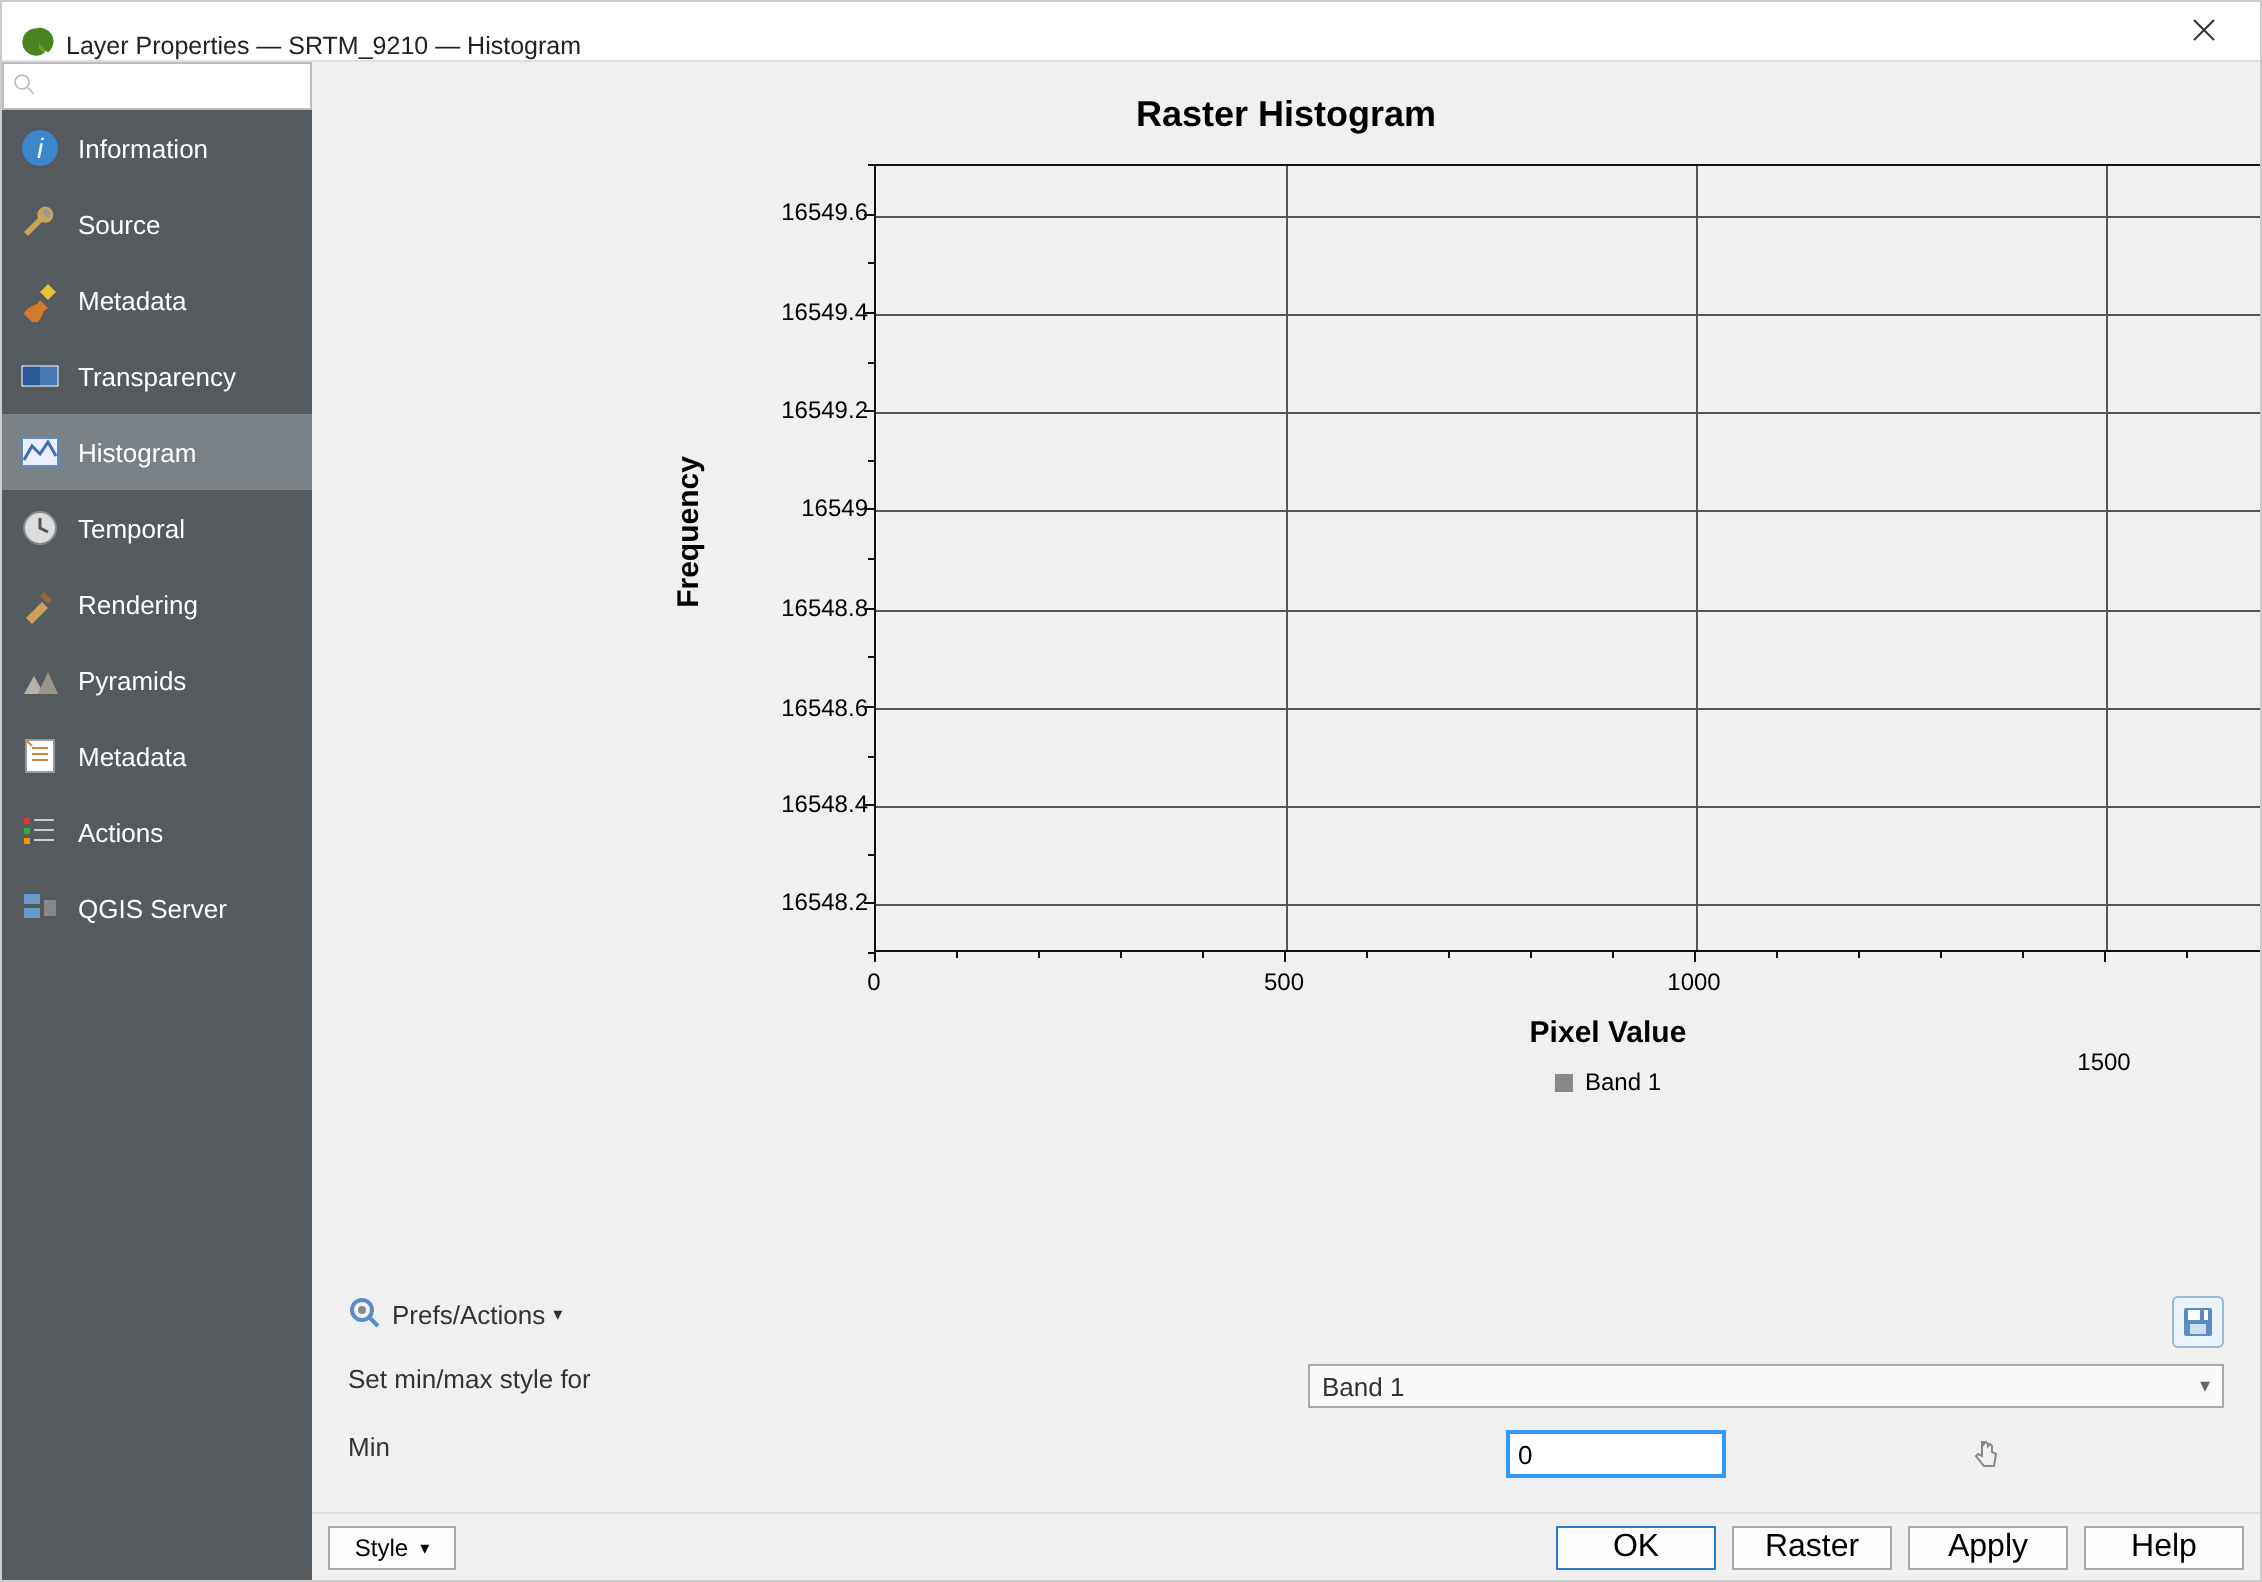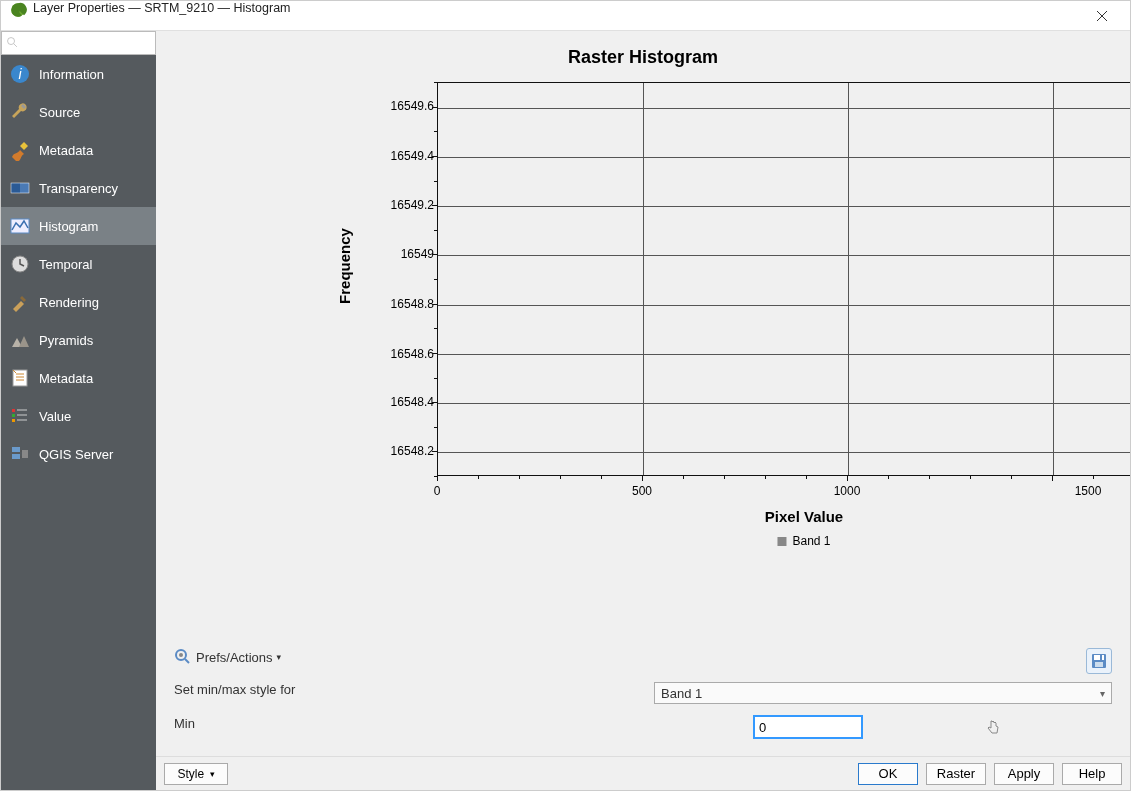--- a/index.html
+++ b/index.html
@@ -1,18 +1,18 @@
 <!DOCTYPE html>
 <html><head>
 <meta charset="utf-8">
 <style>
 * { box-sizing: border-box; margin: 0; padding: 0; font-family: -apple-system, "Segoe UI", Arial, sans-serif; }
 html, body { width: 1131px; height: 791px; overflow: hidden; background: #fff; }
 .window { width: 1131px; height: 791px; display: flex; flex-direction: column; border: 1px solid #ccc; }
-.titlebar { height: 30px; display: flex; align-items: flex-start; padding: 0 8px; background: #fff; border-bottom: 1px solid #e0e0e0; font-size: 12.5px; color: #222; }
+.titlebar { height: 30px; display: flex; align-items: flex-end; padding: 0 8px; background: #fff; border-bottom: 1px solid #e0e0e0; font-size: 12.5px; color: #222; }
 .titlebar .appicon { width: 18px; height: 18px; margin-right: 6px; }
 .titlebar .title { flex: 1; }
 .titlebar .close { width: 40px; height: 30px; display: flex; align-items: center; justify-content: center; cursor: pointer; }
 .body { flex: 1; display: flex; min-height: 0; }
 .sidebar { width: 155px; background: #555a5e; color: #fff; display: flex; flex-direction: column; }
 .search-wrap { height: 24px; background: #fff; border: 1px solid #bbb; margin: 0; display: flex; align-items: center; padding: 0 4px; }
 .search-wrap input { border: none; outline: none; width: 100%; font-size: 12px; color: #888; background: transparent; }
 .search-wrap .sicon { width: 14px; height: 14px; margin-right: 4px; opacity: .6; }
 .side-item { display: flex; align-items: center; height: 38px; padding: 0 8px; gap: 8px; font-size: 13px; cursor: pointer; }
 .side-item.active { background: #7a8186; }
@@ -39,21 +39,21 @@
 .ctrl-row .lbl { width: 480px; }
 .prefs { display: inline-flex; align-items: center; gap: 4px; cursor: pointer; }
 .save-icon-btn { width: 26px; height: 26px; border: 1px solid #9ab9d8; background: #eaf2fb; border-radius: 3px; display: flex; align-items: center; justify-content: center; cursor: pointer; }
 .band-select { flex: 1; height: 22px; border: 1px solid #aaa; background: #fafafa; padding: 0 6px; font-size: 13px; display: flex; align-items: center; justify-content: space-between; cursor: pointer; }
 .num-input { width: 108px; height: 22px; border: 1px solid #aaa; padding: 0 4px; font-size: 13px; background: #fff; }
 .num-input.focused { border: 1px solid #3399ff; outline: 1px solid #3399ff; }
 .hand-btn { width: 22px; height: 22px; display: flex; align-items: center; justify-content: center; cursor: pointer; margin-left: 120px; }
 .footer { height: 34px; border-top: 1px solid #ddd; background: #f0f0f0; display: flex; align-items: center; padding: 0 8px; gap: 8px; }
 .style-btn { width: 64px; height: 22px; border: 1px solid #aaa; background: #fcfcfc; font-size: 12px; display: flex; align-items: center; justify-content: center; gap: 6px; cursor: pointer; }
 .footer .spacer { flex: 1; }
-.btn { width: 60px; height: 22px; border: 1px solid #aaa; background: #fcfcfc; font-size: 13px; display: flex; align-items: center; justify-content: center; cursor: pointer; }
+.btn { width: 80px; height: 22px; border: 1px solid #aaa; background: #fcfcfc; font-size: 16px; display: flex; align-items: center; justify-content: center; cursor: pointer; }
 .btn.primary { border: 1px solid #2a7acc; }
 svg { display: block; }
 </style>
 </head>
 <body>
 
 <div class="window">
 
   <div class="titlebar">
     <span class="appicon">
@@ -168,21 +168,21 @@
       </div>
       <div class="side-item">
         <span class="sicon">
             <svg viewBox="0 0 22 22">
               <rect x="3" y="4" width="3" height="3" fill="#d33"></rect>
               <rect x="3" y="9" width="3" height="3" fill="#3a3"></rect>
               <rect x="3" y="14" width="3" height="3" fill="#e90"></rect>
               <path d="M8 5h10M8 10h10M8 15h10" stroke="#ccc"></path>
             </svg>
           </span>
-        <span>Value</span>
+        <span>Actions</span>
       </div>
       <div class="side-item">
         <span class="sicon">
             <svg viewBox="0 0 22 22">
               <rect x="3" y="4" width="8" height="5" fill="#6a9acb"></rect>
               <rect x="3" y="11" width="8" height="5" fill="#6a9acb"></rect>
               <rect x="13" y="7" width="6" height="8" fill="#888"></rect>
               <path d="M11 8h2M11 14h2" stroke="#555"></path>
             </svg>
           </span>
@@ -246,21 +246,21 @@
               <div class="minor-ytick" style="top: 89.875px;"></div>
               <div class="minor-ytick" style="top: 65.25px;"></div>
               <div class="minor-ytick" style="top: 40.625px;"></div>
               <div class="minor-ytick" style="top: 16px;"></div>
               <div class="xtick" style="left: 93px;">0</div>
               <div class="tickmark" style="left: 93px;"></div>
               <div class="xtick" style="left: 298px;">500</div>
               <div class="tickmark" style="left: 298px;"></div>
               <div class="xtick" style="left: 503px;">1000</div>
               <div class="tickmark" style="left: 503px;"></div>
-              <div class="xtick" style="left: 744px;">1500</div>
+              <div class="xtick" style="left: 708px; margin-top: 40px;">1500</div>
               <div class="tickmark" style="left: 708px;"></div>
               <div class="minor-xtick" style="left: 93px;"></div>
               <div class="minor-xtick" style="left: 134px;"></div>
               <div class="minor-xtick" style="left: 175px;"></div>
               <div class="minor-xtick" style="left: 216px;"></div>
               <div class="minor-xtick" style="left: 257px;"></div>
               <div class="minor-xtick" style="left: 298px;"></div>
               <div class="minor-xtick" style="left: 339px;"></div>
               <div class="minor-xtick" style="left: 380px;"></div>
               <div class="minor-xtick" style="left: 421px;"></div>

